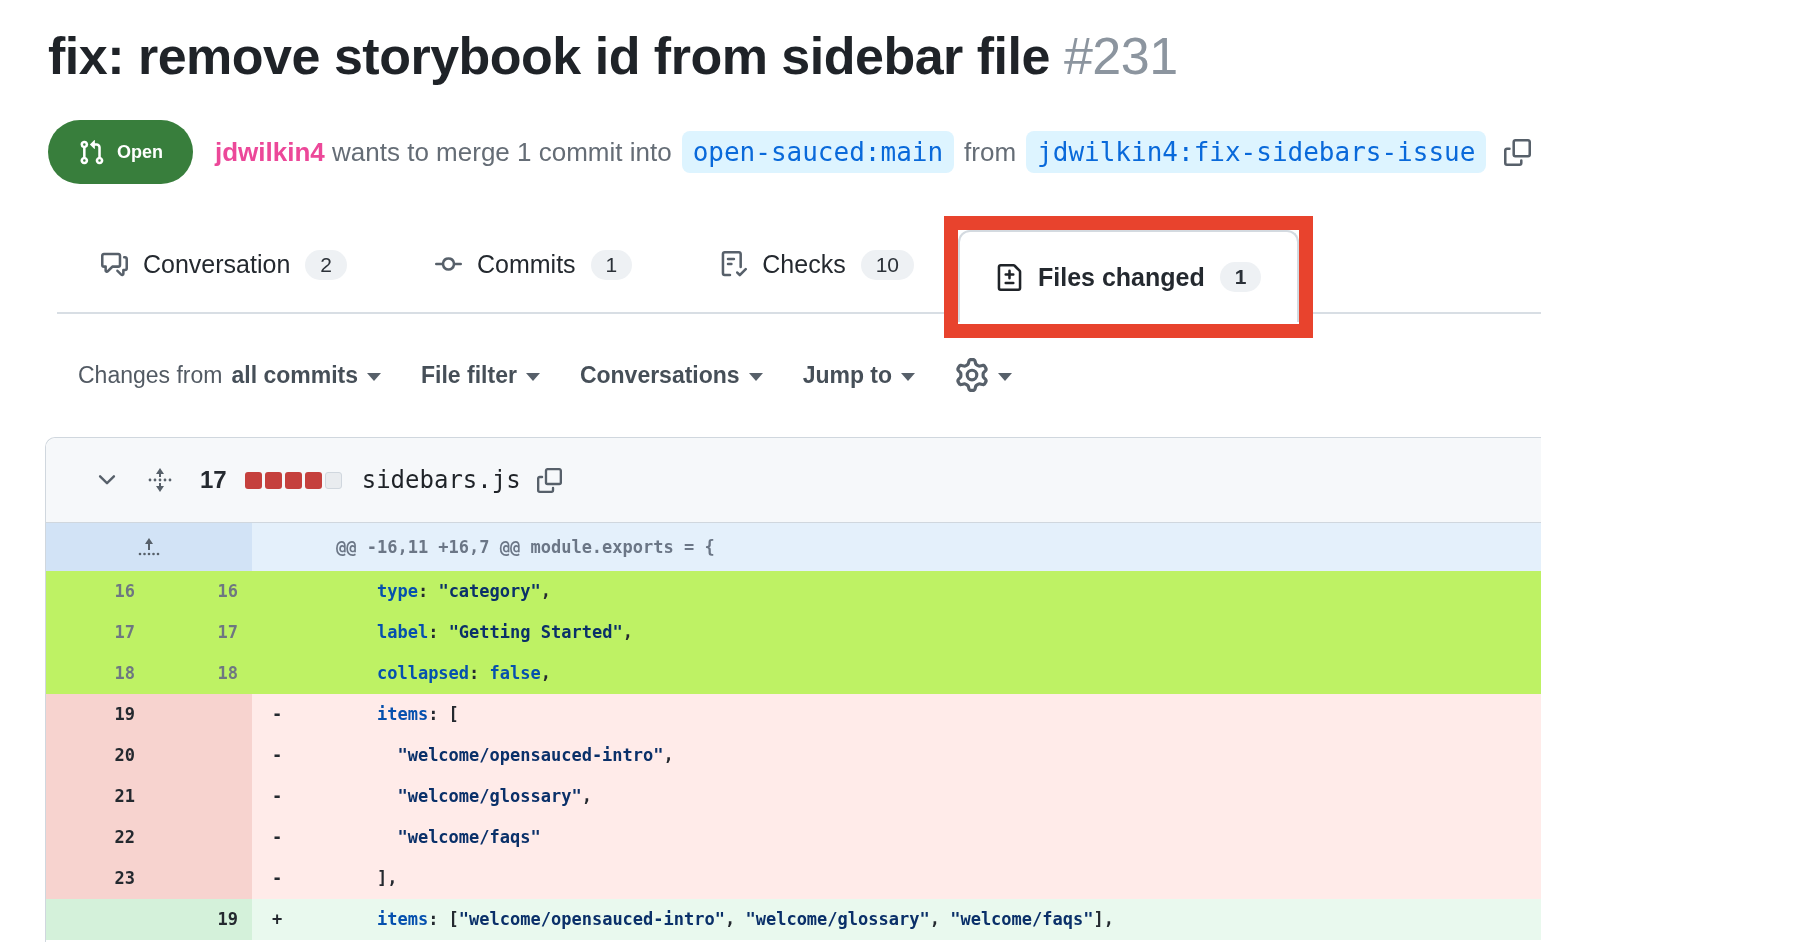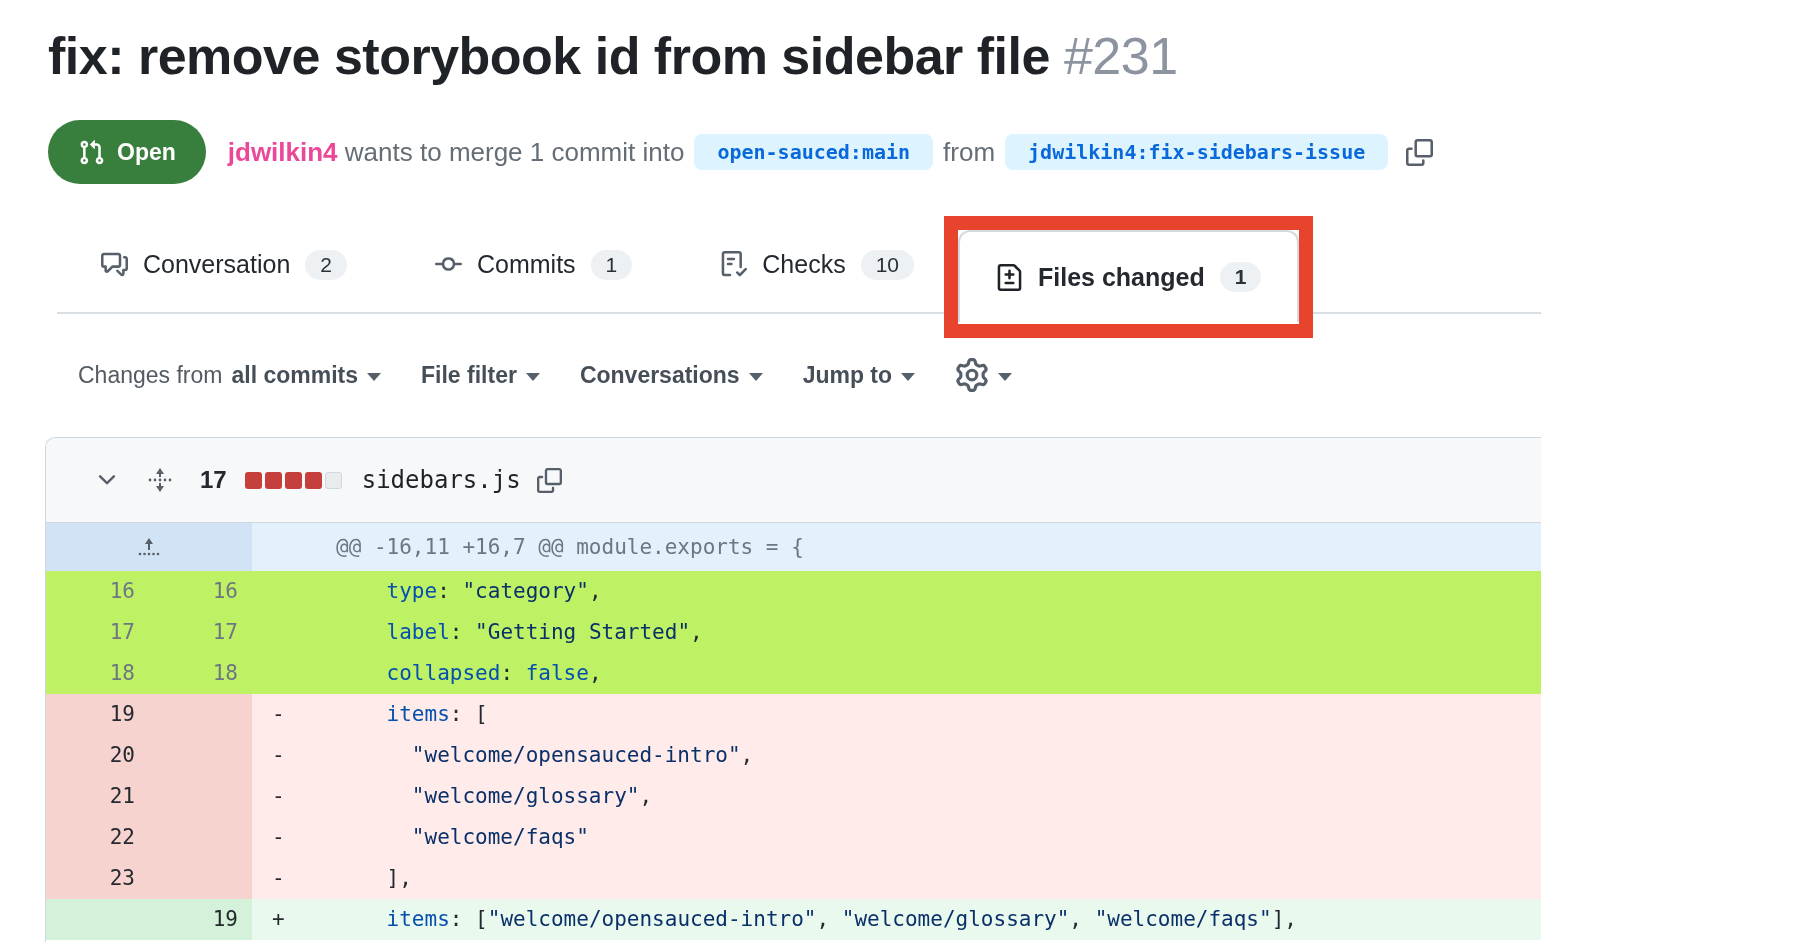--- a/index.html
+++ b/index.html
@@ -7,25 +7,25 @@
           font-family:"Liberation Sans",sans-serif;color:#1f2328;}
 
   
   .pr-title{position:absolute;left:48px;top:26px;font-size:52px;font-weight:600;
             letter-spacing:-0.5px;white-space:nowrap;}
   .pr-number{color:#8c959f;font-weight:400;}
 
   .meta-row{position:absolute;left:48px;top:120px;display:flex;align-items:center;
             font-size:26px;color:#656d76;white-space:nowrap;}
   .state-badge{display:inline-flex;align-items:center;gap:12px;background:#387e3c;color:#fff;
-               font-size:23px;font-weight:700;border-radius:40px;padding:0 30px;height:64px;margin-right:22px;}
+               font-size:18px;font-weight:700;border-radius:40px;padding:0 30px;height:64px;margin-right:22px;}
   .state-badge svg{width:27px;height:27px;fill:#fff;}
   .meta-author{font-weight:700;color:#ec4899;}
-  .branch-label{font-family:"DejaVu Sans Mono","Liberation Mono",monospace;font-size:20px;
-                color:#0969da;background:#ddf4ff;border-radius:8px;padding:6px 23px;margin:0 10px;font-weight:bold;}
+  .branch-label{font-family:"DejaVu Sans Mono","Liberation Mono",monospace;font-size:26px;
+                color:#0969da;background:#ddf4ff;border-radius:8px;padding:6px 11px;margin:0 10px;}
   .copy-btn{display:inline-flex;margin-left:8px;color:#57606a;cursor:pointer;}
   .copy-btn svg{width:27px;height:27px;fill:currentColor;}
 
   
   .tabnav{position:absolute;left:57px;right:0;top:217px;height:95px;display:flex;align-items:center;
           border-bottom:2px solid #d8dee4;}
   .tab{display:inline-flex;align-items:center;height:92px;padding:0 44px;font-size:25px;color:#24292f;
        cursor:pointer;white-space:nowrap;}
   .tab svg{width:27px;height:27px;fill:#57606a;margin-right:15px;flex:none;}
   .counter{margin-left:15px;background:#eef1f4;border-radius:999px;padding:3px 15px;font-size:21px;color:#2b3138;}
@@ -57,21 +57,21 @@
   .diffstat{margin-left:18px;display:flex;gap:3px;}
   .stat-sq{width:17px;height:17px;border-radius:3px;}
   .stat-red{background:#c5403d;}
   .stat-neutral{background:#e9ecef;border:1px solid #d0d7de;box-sizing:border-box;}
   .file-name{margin-left:20px;font-family:"DejaVu Sans Mono","Liberation Mono",monospace;
              font-size:24px;color:#1f2328;cursor:pointer;}
   .file-copy{margin-left:16px;color:#57606a;display:flex;cursor:pointer;}
   .file-copy svg{width:25px;height:25px;fill:currentColor;}
 
   
-  .diff-rows{font-family:"DejaVu Sans Mono","Liberation Mono",monospace;font-size:21px;}
+  .diff-rows{font-family:"DejaVu Sans Mono","Liberation Mono",monospace;font-size:17px;font-weight:bold;}
   .drow{display:flex;align-items:stretch;}
   .num{flex:none;width:103px;text-align:right;padding-right:14px;box-sizing:border-box;
        color:#6e7781;cursor:pointer;}
   .code{flex:1;position:relative;padding-left:84px;white-space:pre;overflow:hidden;color:#24292f;}
   .marker{position:absolute;left:20px;top:0;}
   .drow.hunk{height:48px;line-height:48px;}
   .drow.hunk .gutter{flex:none;width:206px;background:#d2e3f6;display:flex;align-items:center;
                      justify-content:center;color:#57606a;cursor:pointer;}
   .drow.hunk .code{background:#e4f0fb;color:#6b7686;}
   .drow.line{height:41px;line-height:41px;}

